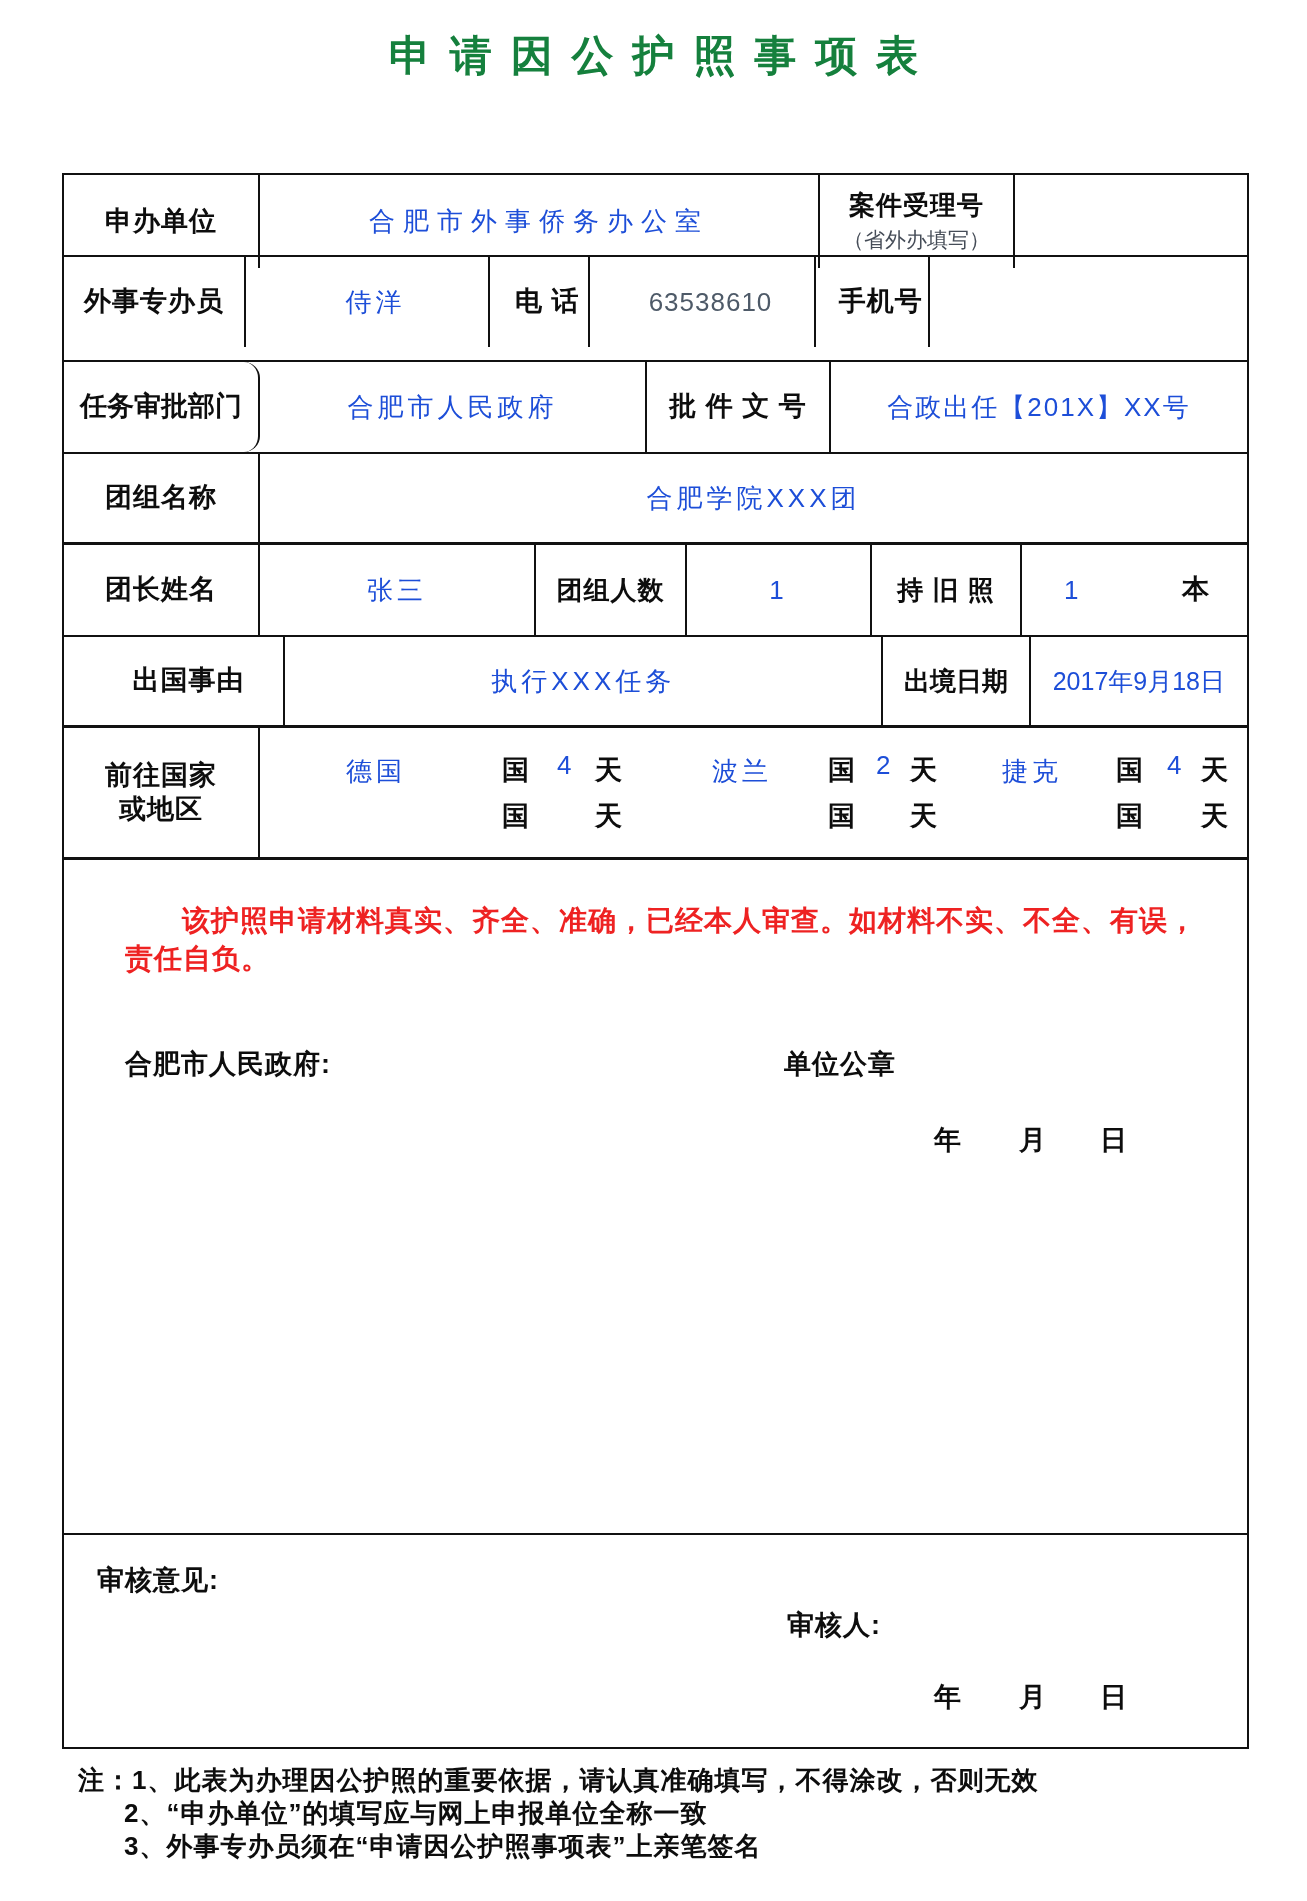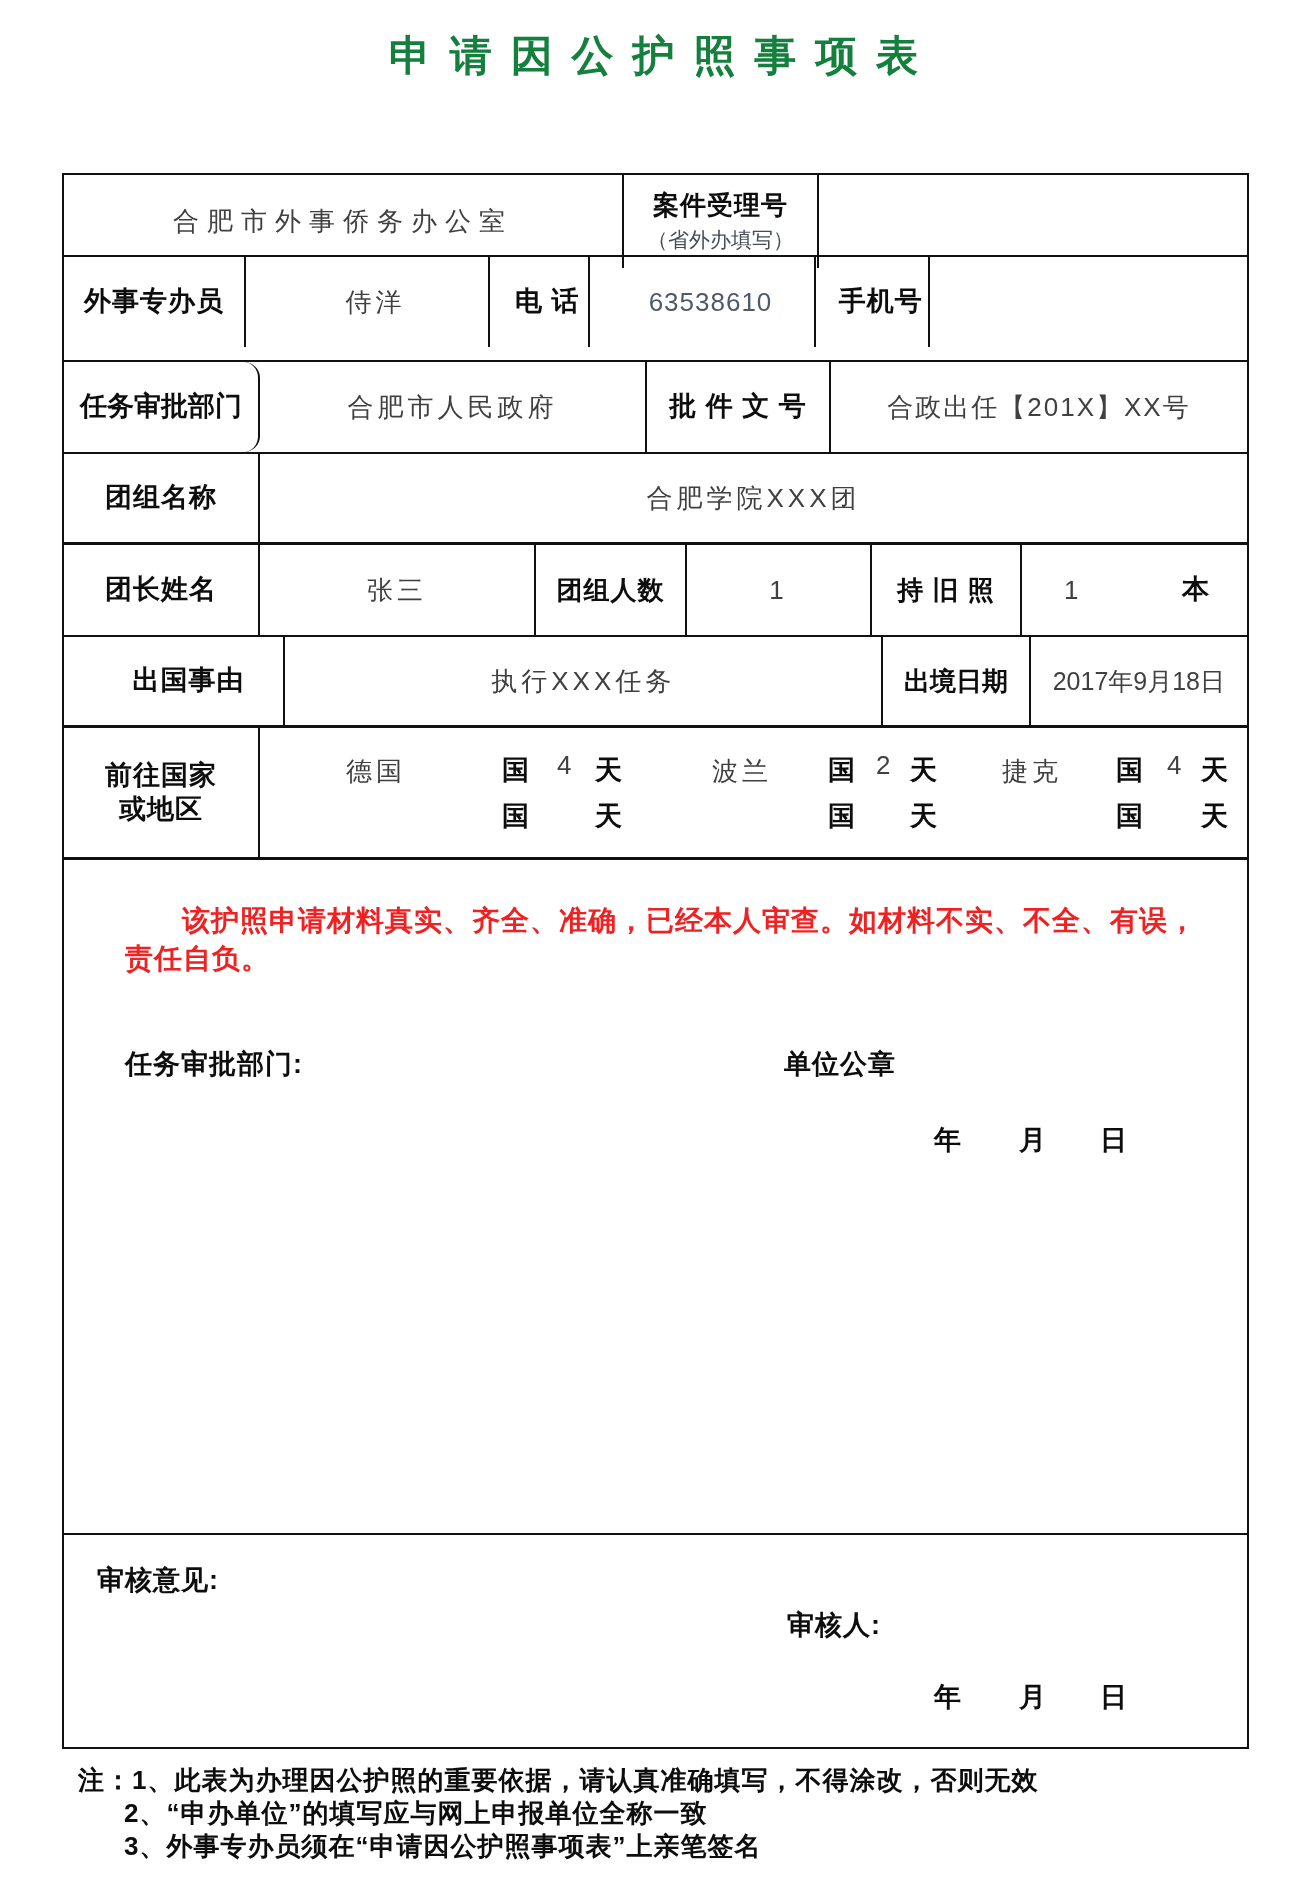--- a/index.html
+++ b/index.html
@@ -24,21 +24,21 @@
   .row.first { border-top:none; }
   .row.thick { border-top:3px solid #111; }
   .cell {
     box-sizing:border-box; border-right:2px solid #111;
     display:flex; flex-direction:column; align-items:center; justify-content:center;
     text-align:center; overflow:hidden;
   }
   .cell:last-child { border-right:none; }
   .lbl { font-weight:700; font-size:27px; letter-spacing:1px; color:#0d0d0d; line-height:1.25; }
   .sub { font-weight:400; font-size:21px; letter-spacing:0; color:#454c57; margin-top:4px; }
-  .fill { font-weight:400; font-size:26px; letter-spacing:4px; color:#404040; }
+  .fill { font-weight:400; font-size:26px; letter-spacing:4px; color:#1d4ed8; }
   .fill.wide { letter-spacing:8px; }
   .fill.date { letter-spacing:0; font-size:25px; }
   .free { position:relative; width:1183px; }
   .abs { position:absolute; white-space:nowrap; }
   .red {
     color:#ee2222; font-weight:700; font-size:28px; line-height:38px;
     letter-spacing:1px; white-space:normal;
   }
   .ymd span { position:absolute; top:0; font-weight:700; font-size:27px; color:#0d0d0d; }
   .ymd .y { left:870px; } .ymd .m { left:955px; } .ymd .d { left:1036px; }
@@ -48,20 +48,23 @@
 </head>
 <body>
 
 <div class="page">
 
   <div class="title">申请因公护照事项表</div>
 
   <div class="tbl">
 
     <div class="row first" style="top:0; height:93px;">
+      <div class="cell" style="width:196px;">
+        <span class="lbl">申办单位</span>
+      </div>
       <div class="cell" style="width:560px;">
         <span class="fill wide">合肥市外事侨务办公室</span>
       </div>
       <div class="cell" style="width:195px;">
         <span class="lbl" style="font-size:26px;">案件受理号</span>
         <span class="sub">（省外办填写）</span>
       </div>
       <div class="cell" style="width:232px;"></div>
     </div>
 
@@ -170,21 +173,21 @@
         <span class="abs lbl" style="left:568px; top:72px;">国</span>
         <span class="abs lbl" style="left:650px; top:72px;">天</span>
         <span class="abs lbl" style="left:856px; top:72px;">国</span>
         <span class="abs lbl" style="left:941px; top:72px;">天</span>
       </div>
     </div>
 
     <div class="row thick free" style="top:682px; height:338px;">
       <div class="abs red" style="left:61px; top:42px; width:1072px; text-indent:57px;">该护照申请材料真实、齐全、准确，已经本人审查。如材料不实、不全、有误，</div>
       <div class="abs red" style="left:61px; top:80px;">责任自负。</div>
-      <span class="abs lbl" style="left:61px; top:188px;">任务审批部门:</span>
+      <span class="abs lbl" style="left:61px; top:188px;">合肥市人民政府:</span>
       <span class="abs lbl" style="left:720px; top:188px;">单位公章</span>
       <div class="abs ymd" style="left:0; top:262px; width:1183px; height:34px;">
         <span class="y">年</span>
         <span class="m">月</span>
         <span class="d">日</span>
       </div>
     </div>
 
     <div class="row free" style="top:1020px; height:222px;">
       <span class="abs lbl" style="left:33px; top:29px;">审核意见:</span>

